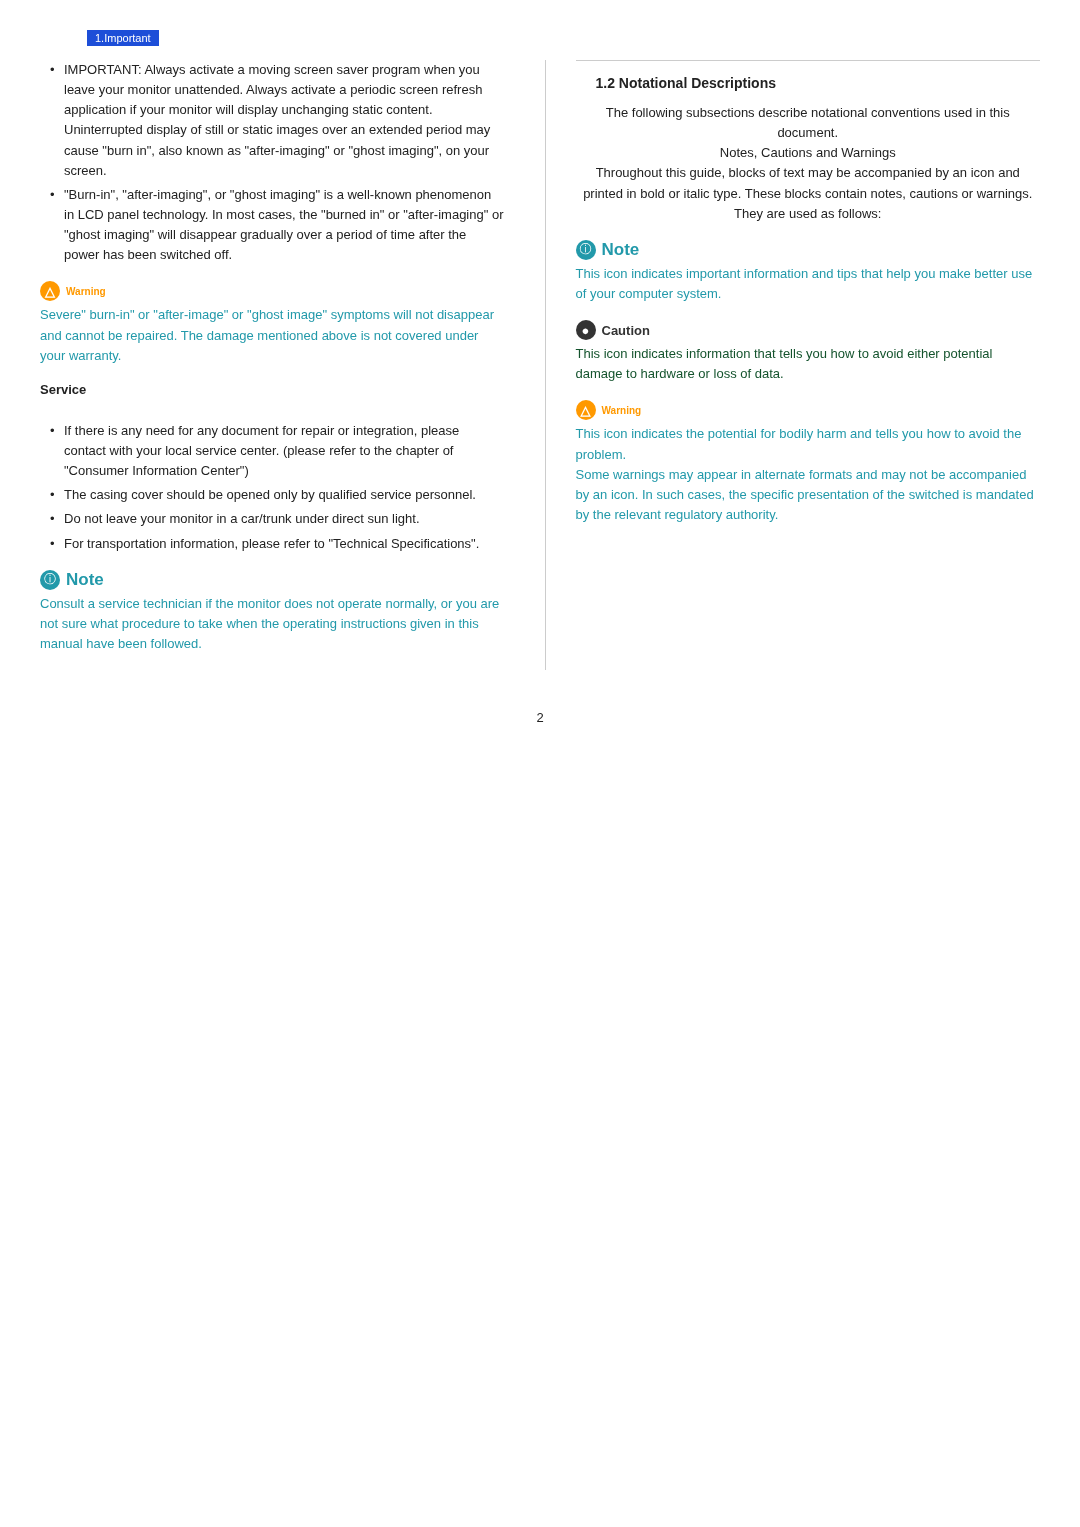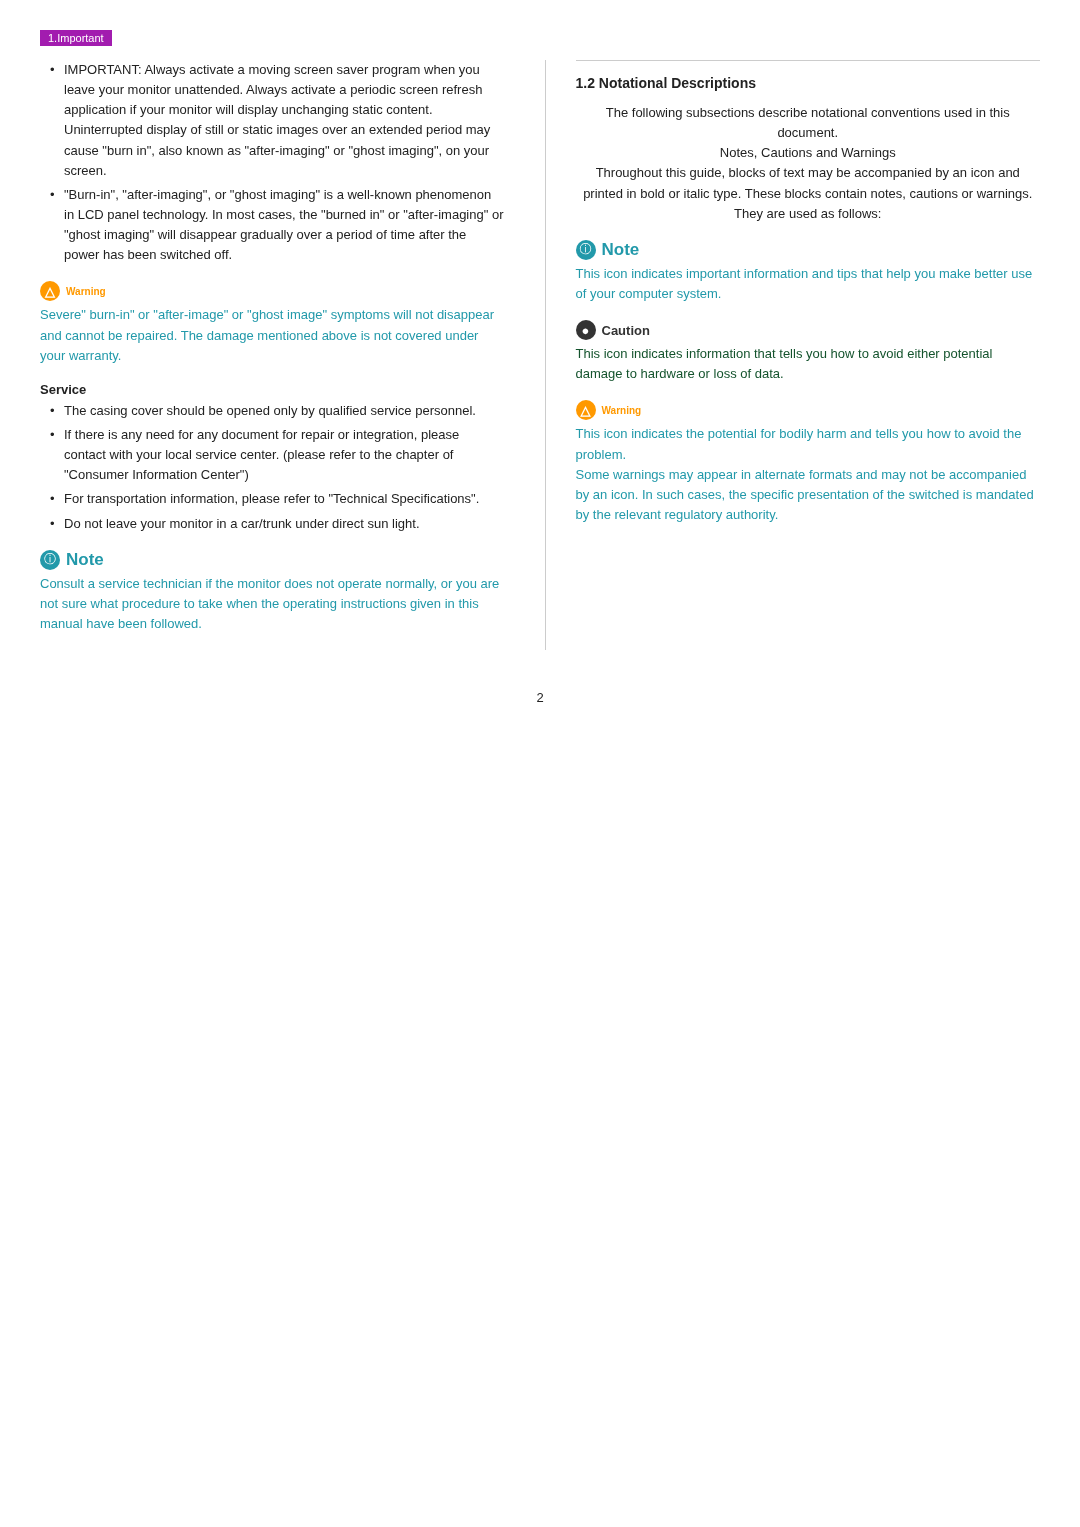--- a/index.html
+++ b/index.html
@@ -8,25 +8,26 @@
       font-family: Arial, Helvetica, sans-serif;
       font-size: 13px;
       color: #222;
       padding: 30px 40px;
       max-width: 1080px;
       min-height: 1527px;
     }
 
     .page-tag {
       display: inline-block;
-      background: #a21caf;
+      background: #1d4ed8;
       color: #fff;
       font-size: 11px;
       padding: 2px 8px;
       margin-bottom: 14px;
+      margin-left: 47px;
     }
 
     .two-col {
       display: flex;
       gap: 40px;
     }
 
     .col-left {
       flex: 1;
       min-width: 0;
@@ -53,21 +54,21 @@
     }
 
     .bullet-list li::before {
       content: "•";
       position: absolute;
       left: 0;
     }
 
     .section-title {
       font-weight: bold;
-      margin-bottom: 4px;
+      margin-bottom: 24px;
       margin-top: 10px;
       font-size: 13px;
     }
 
     .warning-box {
       margin: 16px 0;
     }
 
     .warning-header {
       display: flex;
@@ -150,20 +151,21 @@
     .caution-text {
       color: #14532d;
       line-height: 1.55;
       font-size: 13px;
     }
 
     .section-heading {
       font-size: 14px;
       font-weight: bold;
       margin-bottom: 12px;
+      margin-left: 20px;
     }
 
     .section-paragraph {
       line-height: 1.55;
       margin-bottom: 10px;
       text-align: center;
     }
 
     .page-number {
       text-align: center;
@@ -195,24 +197,24 @@
       <div class="warning-header">
         <span class="warning-icon">△</span>
         <span class="warning-label">Warning</span>
       </div>
       <div class="warning-text">Severe" burn-in" or "after-image" or "ghost image" symptoms will not disappear and cannot be repaired. The damage mentioned above is not covered under your warranty.</div>
     </div>
 
     <div class="section-title">Service</div>
 
     <ul class="bullet-list">
+      <li>If there is any need for any document for repair or integration, please contact with your local service center. (please refer to the chapter of "Consumer Information Center")</li>
       <li>The casing cover should be opened only by qualified service personnel.</li>
-      <li>If there is any need for any document for repair or integration, please contact with your local service center. (please refer to the chapter of "Consumer Information Center")</li>
+      <li>Do not leave your monitor in a car/trunk under direct sun light.</li>
       <li>For transportation information, please refer to "Technical Specifications".</li>
-      <li>Do not leave your monitor in a car/trunk under direct sun light.</li>
     </ul>
 
     <div class="warning-box">
       <div class="warning-header">
         <span class="note-icon">ⓘ</span>
         <span class="note-label">Note</span>
       </div>
       <div class="note-text">Consult a service technician if the monitor does not operate normally, or you are not sure what procedure to take when the operating instructions given in this manual have been followed.</div>
     </div>
 

